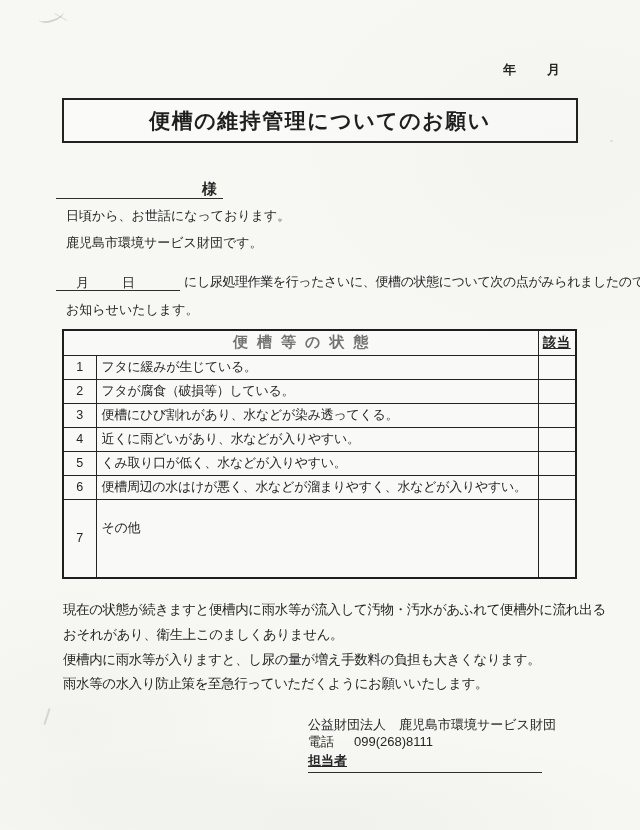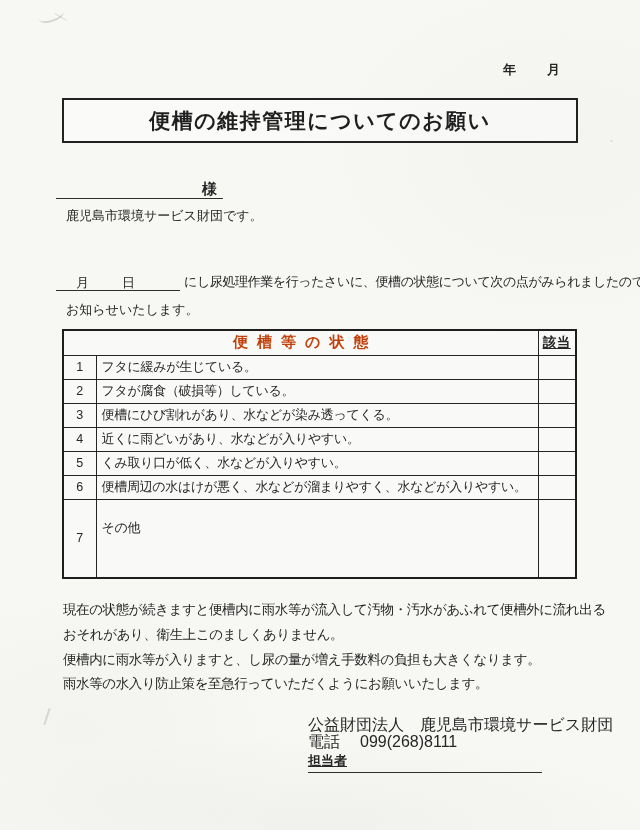--- a/index.html
+++ b/index.html
@@ -65,21 +65,21 @@
     border:2.2px solid #1e1e1e;
     background:rgba(255,255,255,0.25);
   }
   .cond-table th, .cond-table td {
     border:1.5px solid #242424;
     font-weight:500;
   }
   .cond-table th.cond-head {
     height:25px; font-size:15px; font-weight:700;
     text-align:center; letter-spacing:9px; text-indent:9px;
-    color:#c2410c;
+    color:#737373;
   }
   .cond-table th.check-head {
     width:38px; font-size:13.5px; font-weight:700; text-align:center;
     letter-spacing:0.5px;
     text-decoration:underline;
   }
   .cond-table td.no-cell {
     width:33px; text-align:center; font-size:12.5px;
   }
   .cond-table td.text-cell {
@@ -94,21 +94,21 @@
   
   .notice {
     position:absolute; left:63px; top:598px; width:520px;
     font-size:13.5px; line-height:24.8px; font-weight:400;
     letter-spacing:-0.4px; white-space:nowrap;
   }
 
   
   .footer-org {
     position:absolute; left:308px; top:716px;
-    font-size:16px; line-height:17px; font-weight:500;
+    font-size:13px; line-height:17px; font-weight:500;
   }
   .phone-line { display:flex; gap:20px; }
   .contact-line {
     position:absolute; left:308px; top:752px; width:234px; height:21px;
     border-bottom:1.6px solid #2e2e2e;
     font-size:13px; font-weight:600;text-decoration:underline;
   }
 
   
   .scan-mark-1 {
@@ -152,20 +152,21 @@
 
 <div class="title-box">
   <span>便槽の維持管理についてのお願い</span>
 </div>
 
 <div class="recipient-line">
   <span>様</span>
 </div>
 
 <div class="greeting">
+  <div>日頃から、お世話になっております。</div>
   <div>鹿児島市環境サービス財団です。</div>
 </div>
 
 <div class="intro">
   <div class="intro-line1">
     <span class="date-blank"><span class="m-label">月</span><span class="d-label">日</span></span>
     <span class="intro-rest">にし尿処理作業を行ったさいに、便槽の状態について次の点がみられましたので</span>
   </div>
   <div class="intro-line2">お知らせいたします。</div>
 </div>

